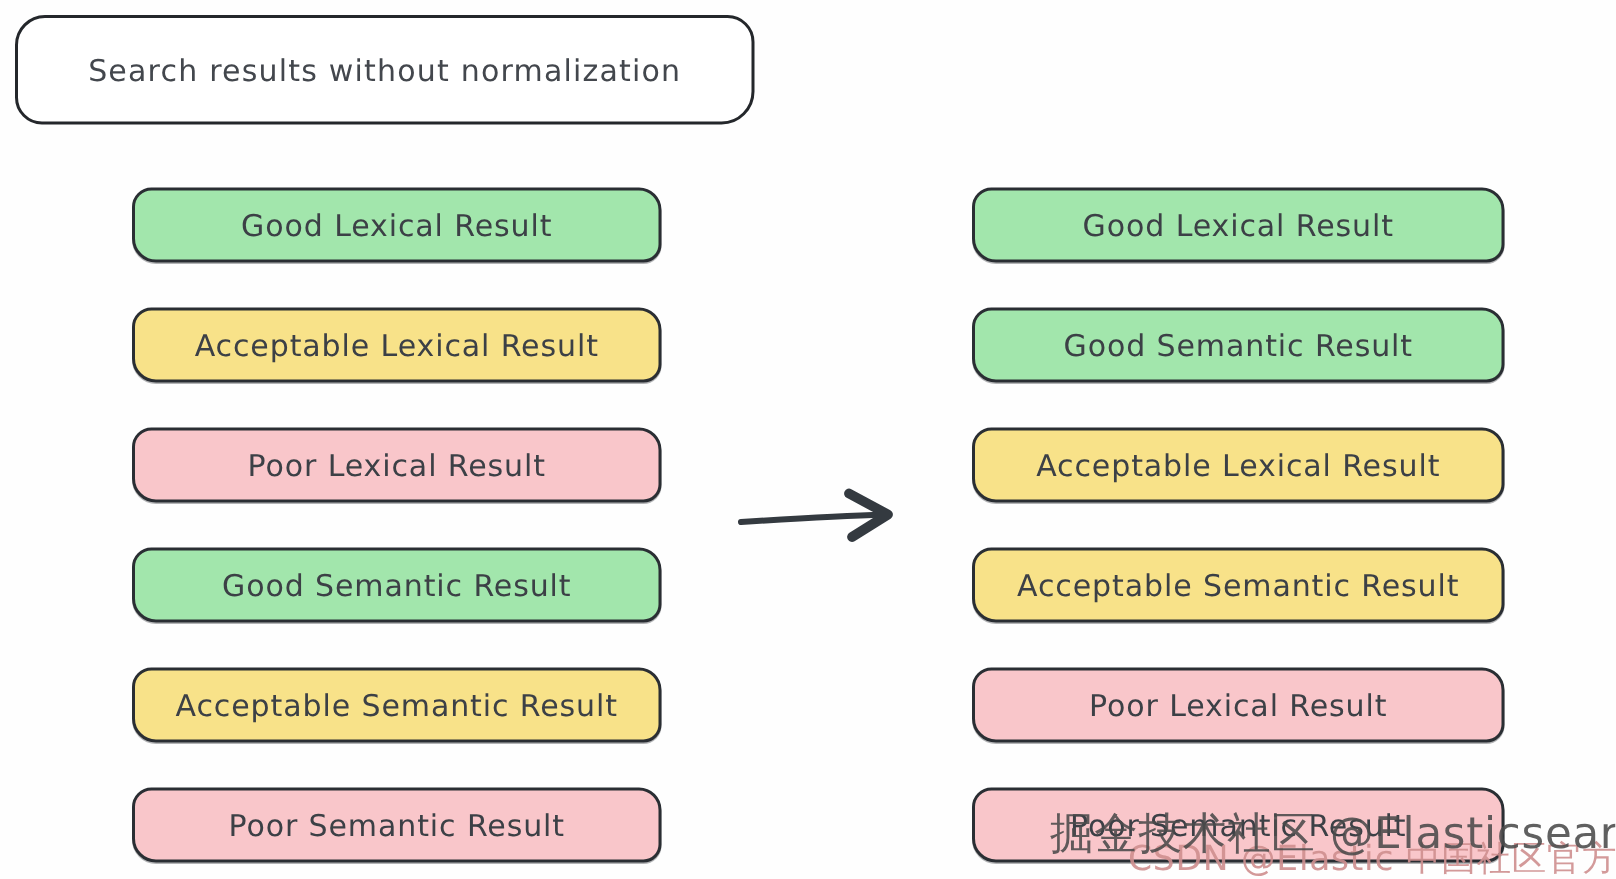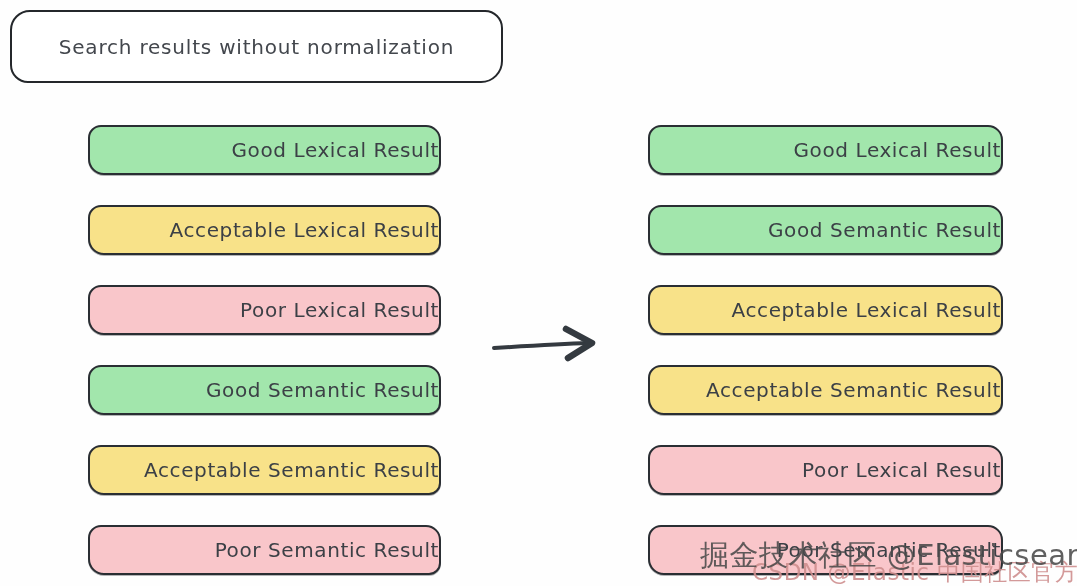--- a/index.html
+++ b/index.html
@@ -43,21 +43,21 @@
     gap: 30px;
   }
   .column.left  { left: 88px;  width: 353px; }
   .column.right { left: 648px; width: 355px; }
   .result-box {
     height: 50px;
     border: 2.5px solid #2a2e33;
     border-radius: 13px 15px 12px 16px;
     display: flex;
     align-items: center;
-    justify-content: flex-end;
+    justify-content: center;
     box-sizing: border-box;
     box-shadow: 0 1px 0 rgba(40,44,48,0.35);
   }
   .result-label {
     color: #3c4046;
     font-size: 20px;
     letter-spacing: 0.6px;
     white-space: nowrap;
   }
   .arrow-wrap {

